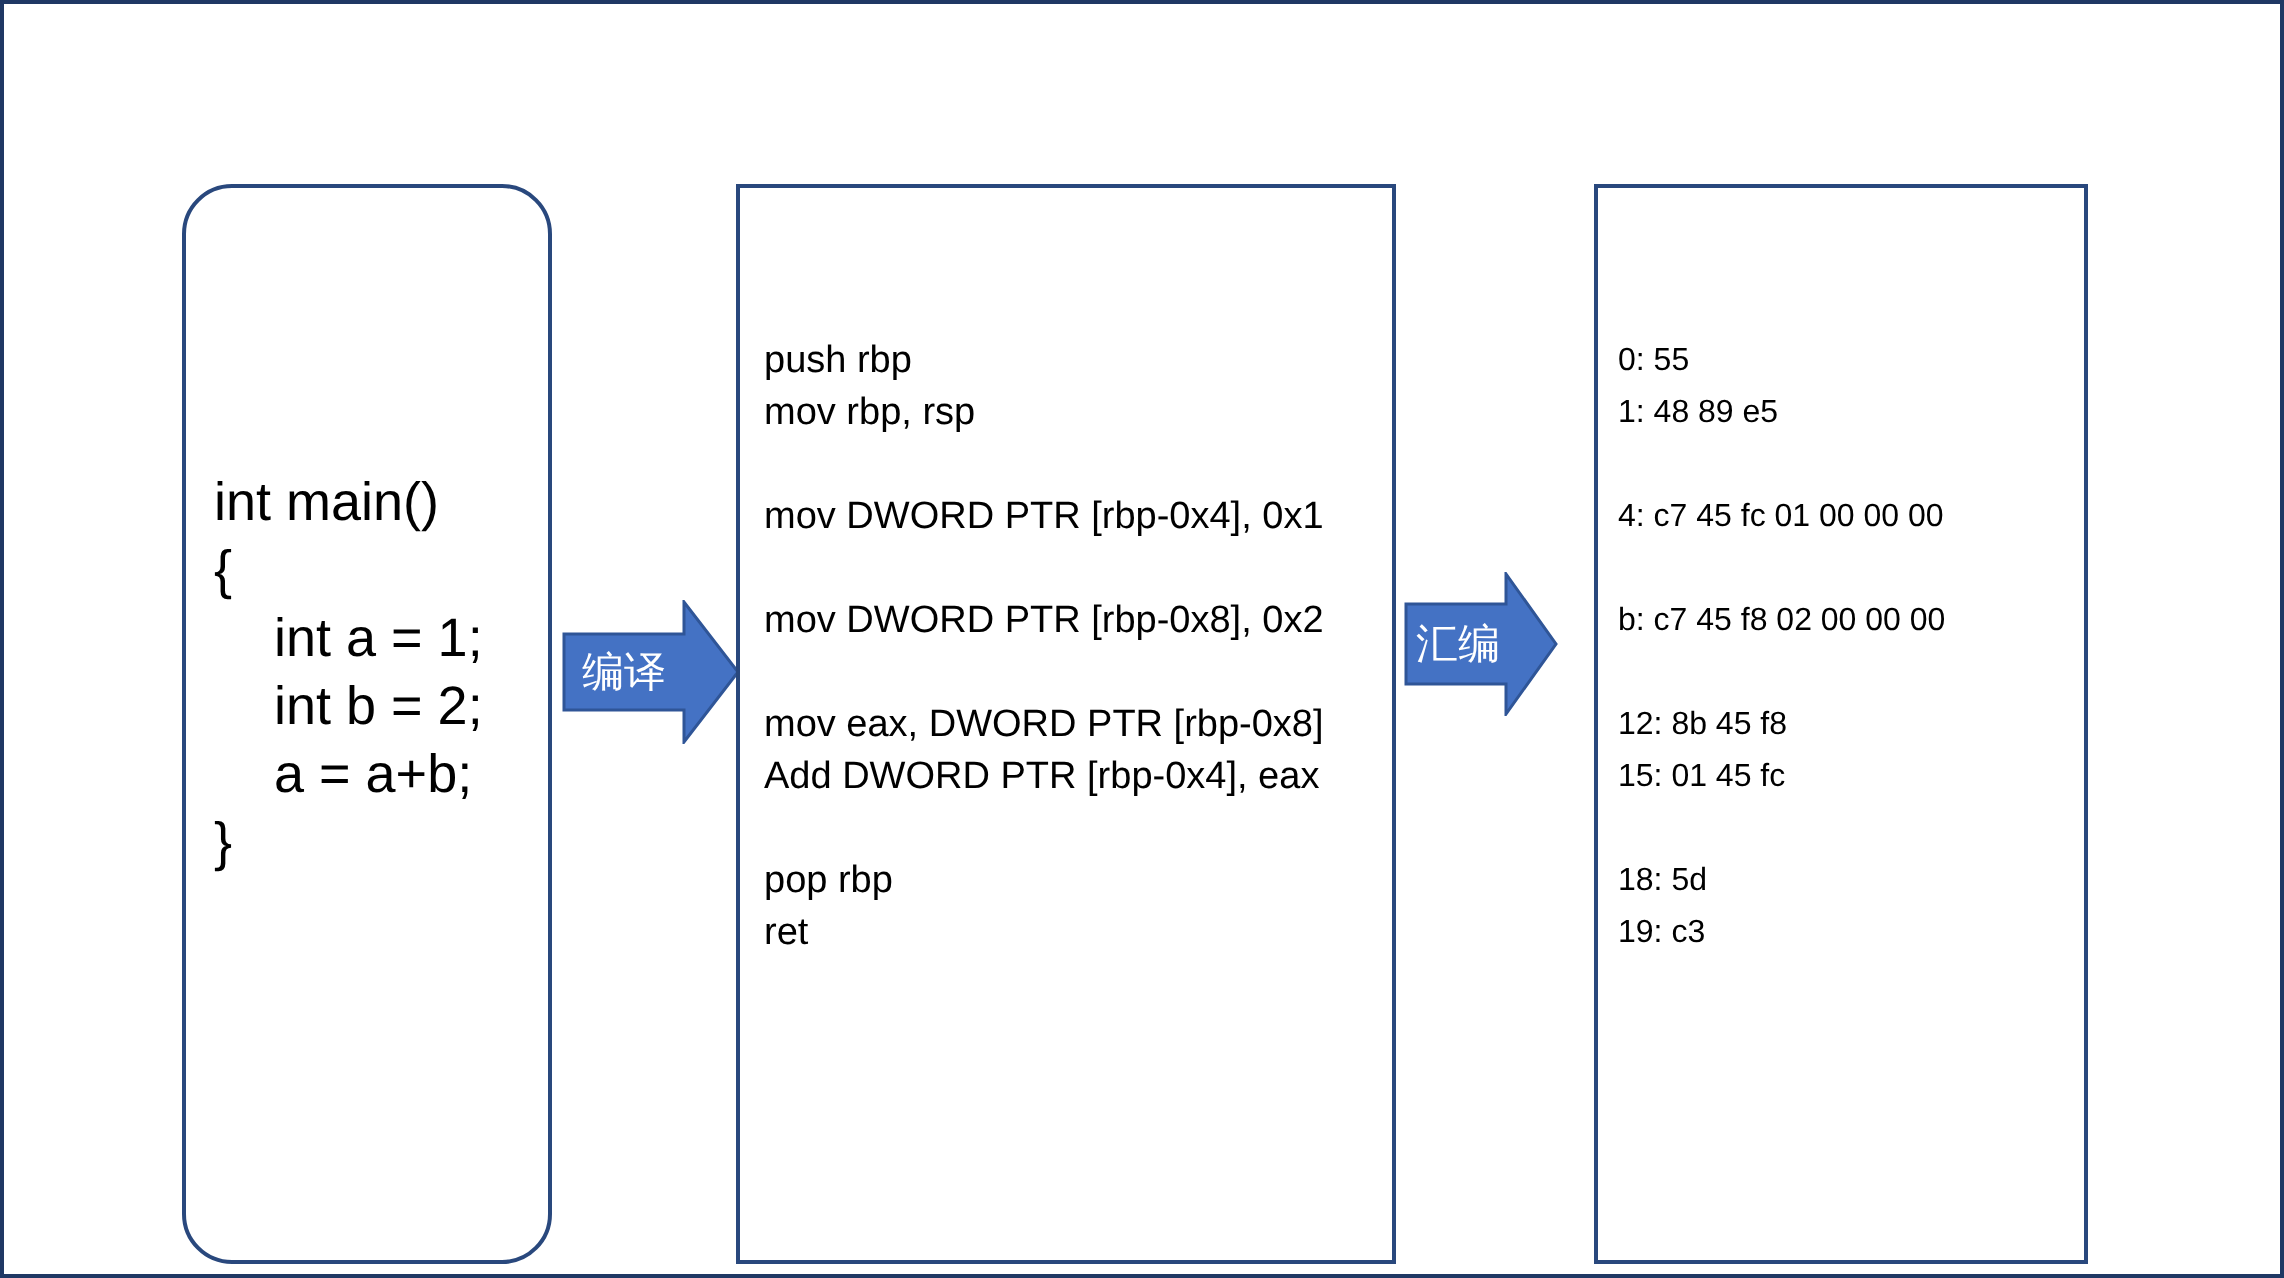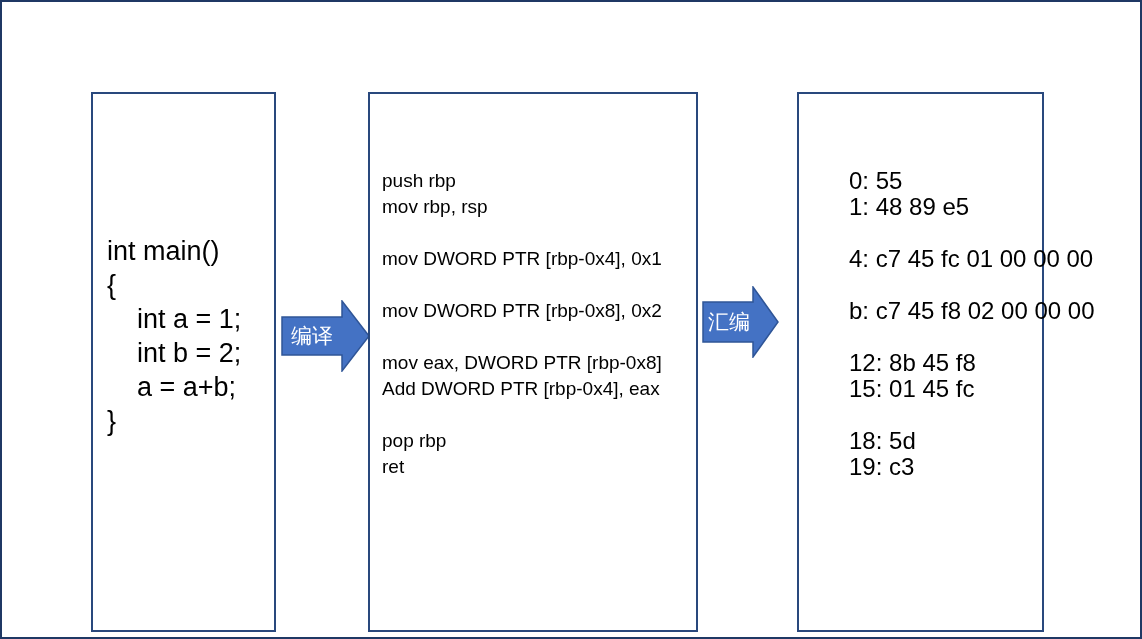--- a/index.html
+++ b/index.html
@@ -13,32 +13,32 @@
     font-family: "Liberation Sans", sans-serif;
     color: #000000;
   }
   .box {
     position: absolute;
     top: 90px; height: 540px;
     box-sizing: border-box;
     border: 2px solid #29487D;
     background: #ffffff;
   }
-  .box-left  { left: 89px;  width: 185px; }
+  .box-left  { left: 89px;  width: 185px; border-radius: 25px; }
   .box-mid   { left: 366px; width: 330px; }
   .box-right { left: 795px; width: 247px; }
   .code {
     position: absolute;
     margin: 0;
     white-space: pre;
     font-family: "Liberation Sans", sans-serif;
   }
   .c-src { left: 14px; top: 140px; font-size: 27px; line-height: 34px; }
   .asm   { left: 12px; top: 74px;  font-size: 19px; line-height: 26px; }
-  .mc    { left: 10px; top: 74px;  font-size: 24px; line-height: 26px; margin-left: 40px; }
+  .mc    { left: 10px; top: 74px;  font-size: 16px; line-height: 26px; }
   .arrow { position: absolute; }
   .arrow polygon { fill: #4472C4; stroke: #2F5597; stroke-width: 1.5; }
   .arrow text {
     fill: #ffffff;
     font-size: 21px;
     font-family: "Liberation Sans", sans-serif;
   }
   .arrow-compile  { left: 279px; top: 298px; }
   .arrow-assemble { left: 700px; top: 284px; }
 </style>

